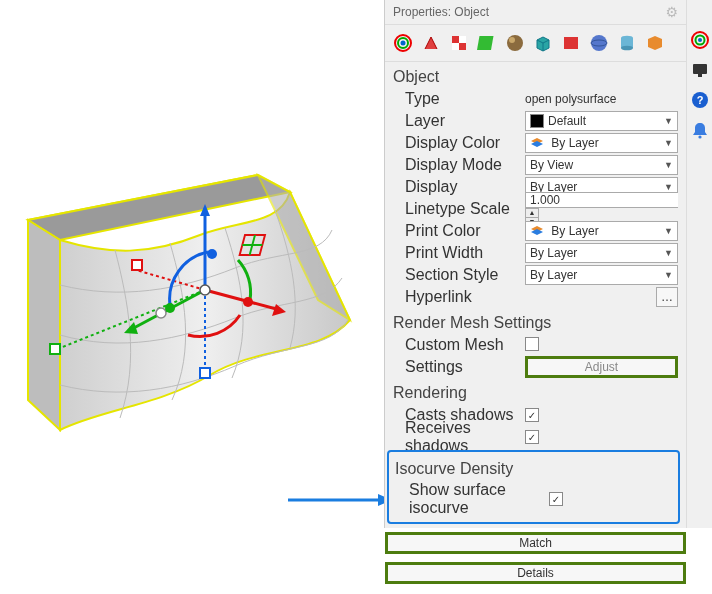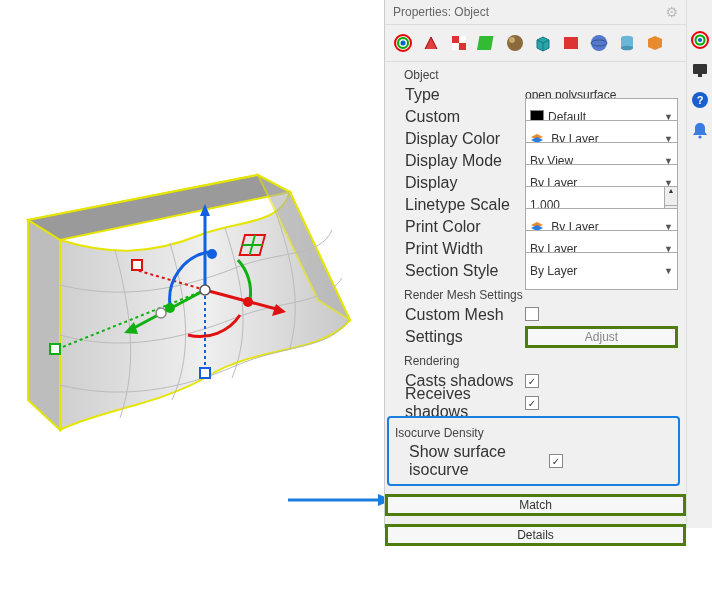--- a/index.html
+++ b/index.html
@@ -51,22 +51,22 @@
     flex-wrap: wrap;
   }
   .tool-icon {
     width: 24px; height: 24px;
     display: flex; align-items: center; justify-content: center;
     border: 1px solid transparent;
     border-radius: 2px;
   }
   .tool-icon svg { width: 20px; height: 20px; }
   .section-title {
-    padding: 6px 8px 2px 19px;
-    font-size: 12px;
+    padding: 6px 8px 2px 8px;
+    font-size: 16px;
     color: #444;
   }
   .prop-row {
     display: flex;
     align-items: center;
     padding: 1px 0 1px 20px;
     min-height: 22px;
   }
   .prop-label {
     flex: 0 0 120px;
@@ -78,29 +78,30 @@
     font-size: 12px;
     color: #333;
     padding-right: 8px;
   }
   .input, .select {
     width: 100%;
     height: 20px;
     font-size: 12px;
     border: 1px solid #aaa;
     background: #fff;
-    padding: 18px 4px;
+    padding: 0 4px;
     display: flex;
     align-items: center;
     justify-content: space-between;
   }
   .select .caret { font-size: 9px; color: #555; }
   .spinner {
     display: flex;
     width: 100%;
+    flex-direction: column;
   }
   .spinner .input { flex: 1; border-right: none; }
   .spinbtns {
     width: 14px;
     display: flex; flex-direction: column;
     border: 1px solid #aaa;
   }
   .spinbtns div {
     flex: 1; font-size: 7px; line-height: 8px;
     text-align: center; background: #eee;
@@ -316,21 +317,21 @@
 
     <div class="section-title">Object</div>
 
     <div class="prop-row">
       <div class="prop-label">Type</div>
       <div class="prop-value">open polysurface</div>
     </div>
 
 
     <div class="prop-row">
-      <div class="prop-label">Custom</div>
+      <div class="prop-label">Layer</div>
       <div class="prop-value">
         <div class="select">
           <span><span class="swatch" style="background:#000"></span><span>Default</span></span>
           <span class="caret">▼</span>
         </div>
       </div>
     </div>
 
     <div class="prop-row">
       <div class="prop-label">Display Color</div>
@@ -412,20 +413,24 @@
     <div class="prop-row">
       <div class="prop-label">Section Style</div>
       <div class="prop-value">
         <div class="select">
           <span>By Layer</span>
             <span class="caret">▼</span>
         </div>
       </div>
     </div>
 
+    <div class="prop-row">
+      <div class="prop-label">Hyperlink</div>
+      <div class="ellipsis-btn">…</div>
+    </div>
 
     <div class="section-title">Render Mesh Settings</div>
     <div class="prop-row">
       <div class="prop-label">Custom Mesh</div>
       <div class="prop-value"><span class="checkbox"></span></div>
     </div>
     <div class="prop-row">
       <div class="prop-label">Settings</div>
       <div class="prop-value">
           <div class="btn">

